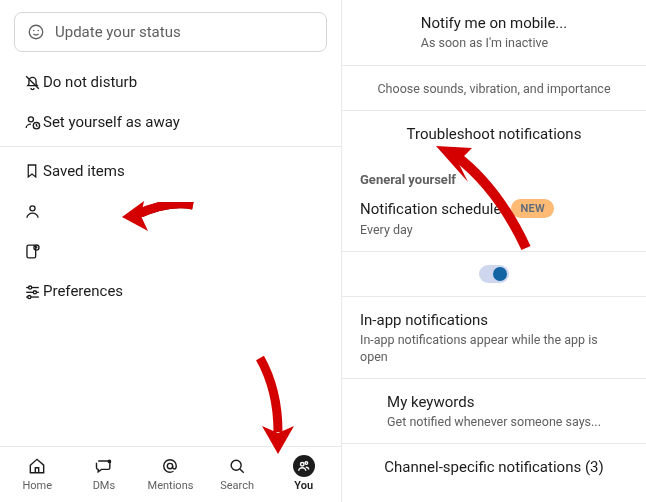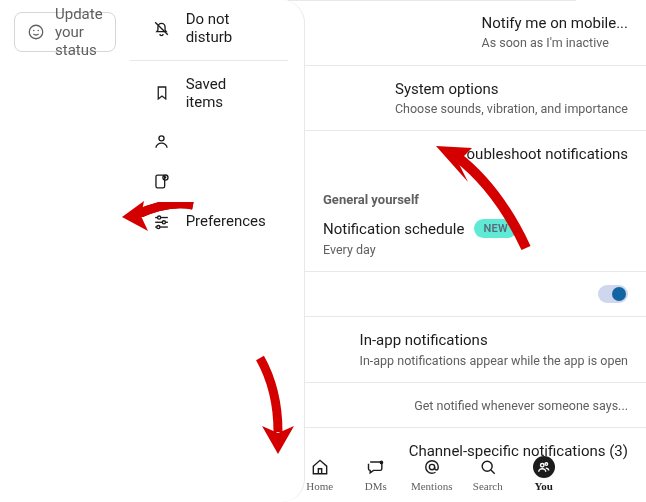--- a/index.html
+++ b/index.html
@@ -1,51 +1,51 @@
 <!DOCTYPE html>
 <html><head>
 <meta charset="utf-8">
 <style>
   * { box-sizing: border-box; margin: 0; padding: 0; }
   html, body { width: 646px; height: 502px; font-family: -apple-system, "Segoe UI", Roboto, Arial, sans-serif; background: #fff; color: #1d1c1d; overflow: hidden; }
   .app { display: flex; width: 100%; height: 100%; }
-  .left { width: 305px; height: 100%; border-right: 1px solid #e8e8e8; display: flex; flex-direction: row; border-radius: 23px; }
+  .left { width: 342px; height: 100%; border-right: 1px solid #e8e8e8; display: flex; flex-direction: column; }
   .right { flex: 1; height: 100%; overflow: hidden; }
 
   
   .status-wrap { padding: 12px 14px 10px; }
   .status-input { display: flex; align-items: center; height: 40px; border: 1px solid #d6d6d6; border-radius: 8px; padding: 0 12px; gap: 10px; cursor: text; }
   .status-input .smiley { color: #616061; }
   .status-input .placeholder { color: #616061; font-size: 15px; }
 
   
   .menu { display: flex; flex-direction: column; }
-  .menu-item { display: flex; align-items: center; gap: 14px; padding: 10px 22px; font-size: 15px; cursor: pointer; }
+  .menu-item { display: flex; align-items: center; gap: 1px; padding: 10px 22px; font-size: 15px; cursor: pointer; }
   .menu-item .icon { width: 20px; height: 20px; display: flex; align-items: center; justify-content: center; color: #1d1c1d; flex-shrink: 0; }
   .divider { height: 1px; background: #e8e8e8; margin: 4px 0; }
 
   
   .spacer { flex: 1; }
-  .tabbar { display: flex; justify-content: space-around; align-items: flex-end; padding: 8px 4px 10px; border-top: 1px solid #e8e8e8; font-family: Liberation Serif, serif; }
+  .tabbar { display: flex; justify-content: space-around; align-items: flex-end; padding: 8px 4px 10px; border-top: 1px solid #e8e8e8; }
   .tab { display: flex; flex-direction: column; align-items: center; gap: 2px; cursor: pointer; width: 56px; }
   .tab .t-icon { width: 22px; height: 22px; display: flex; align-items: center; justify-content: center; }
   .tab .t-label { font-size: 11px; color: #616061; }
   .tab.active .t-icon { background: #1d1c1d; border-radius: 50%; color: #fff; }
   .tab.active .t-label { color: #1d1c1d; font-weight: 600; }
 
   
-  .setting { padding: 13px 18px; border-bottom: 1px solid #e8e8e8; display: flex; align-items: center; justify-content: flex-end; gap: 14px; cursor: pointer; }
+  .setting { padding: 13px 18px; border-bottom: 1px solid #e8e8e8; display: flex; align-items: center; justify-content: center; gap: 14px; cursor: pointer; }
   .setting:last-child { border-bottom: none; }
   .setting .title { font-size: 15px; color: #1d1c1d; line-height: 1.35; }
   .setting .sub   { font-size: 12.5px; color: #616061; margin-top: 2px; line-height: 1.3; }
   .section-head { padding: 18px 18px 4px; font-size: 13px; font-weight: 700; color: #616061; }
   .sched-row { padding: 8px 18px 14px; border-bottom: 1px solid #e8e8e8; }
   .sched-row .line1 { display: flex; align-items: center; gap: 10px; }
   .sched-row .label { font-size: 15px; }
-  .new-badge { font-size: 11px; background: #5eead4; color: #5b6b7b; border-radius: 12px; padding: 3px 9px; font-weight: 600; letter-spacing: .3px; }
+  .new-badge { font-size: 11px; background: #fdba74; color: #5b6b7b; border-radius: 12px; padding: 3px 9px; font-weight: 600; letter-spacing: .3px; }
   .sched-row .sub { font-size: 12.5px; color: #616061; margin-top: 4px; }
 
   .troubleshoot { border-bottom: none; padding-bottom: 10px; }
 
   
   .toggle { width: 30px; height: 18px; background: #cfd7ef; border-radius: 9px; position: relative; flex-shrink: 0; }
   .toggle .knob { width: 14px; height: 14px; background: #1264a3; border-radius: 50%; position: absolute; top: 2px; right: 2px; }
 
   
   .arrow { position: absolute; pointer-events: none; }
@@ -75,20 +75,31 @@
       <div class="menu-item">
         <span class="icon">
           <svg width="19" height="19" viewBox="0 0 24 24" fill="none" stroke="currentColor" stroke-width="1.7">
               <path d="M18 16H6l1.5-2V10a4.5 4.5 0 019 0v4L18 16z"></path>
               <path d="M10 19a2 2 0 004 0"></path>
               <line x1="4" y1="4" x2="20" y2="20"></line>
             </svg>
         </span>
         <span>Do not disturb</span>
       </div>
+      <div class="menu-item">
+        <span class="icon">
+          <svg width="19" height="19" viewBox="0 0 24 24" fill="none" stroke="currentColor" stroke-width="1.7">
+              <circle cx="10" cy="8" r="3.2"></circle>
+              <path d="M4 19c0-3 3-5 6-5"></path>
+              <circle cx="17" cy="16" r="4"></circle>
+              <path d="M17 14v2l1.4 1"></path>
+            </svg>
+        </span>
+        <span>Set yourself as away</span>
+      </div>
       <div class="divider"></div>
       <div class="menu-item">
         <span class="icon">
           <svg width="18" height="18" viewBox="0 0 24 24" fill="none" stroke="currentColor" stroke-width="1.7">
               <path d="M7 4h10v16l-5-4-5 4V4z"></path>
             </svg>
         </span>
         <span>Saved items</span>
       </div>
       <div class="menu-item">
@@ -178,21 +189,20 @@
 
   <div class="right">
     <div class="setting">
       <div>
         <div class="title">Notify me on mobile...</div>
         <div class="sub">As soon as I'm inactive</div>
       </div>
     </div>
     <div class="setting">
       <div>
-        <div class="title">System options</div>
         <div class="sub">Choose sounds, vibration, and importance</div>
       </div>
     </div>
     <div class="setting troubleshoot">
       <div>
         <div class="title">Troubleshoot notifications</div>
       </div>
     </div>
 
     <div class="section-head">General yourself</div>
@@ -212,20 +222,21 @@
 
     <div class="setting">
       <div>
         <div class="title">In-app notifications</div>
         <div class="sub">In-app notifications appear while the app is open</div>
       </div>
     </div>
 
     <div class="setting">
       <div>
+        <div class="title">My keywords</div>
         <div class="sub">Get notified whenever someone says...</div>
       </div>
     </div>
 
     <div class="setting">
       <div>
         <div class="title">Channel-specific notifications (3)</div>
       </div>
     </div>
   </div>

